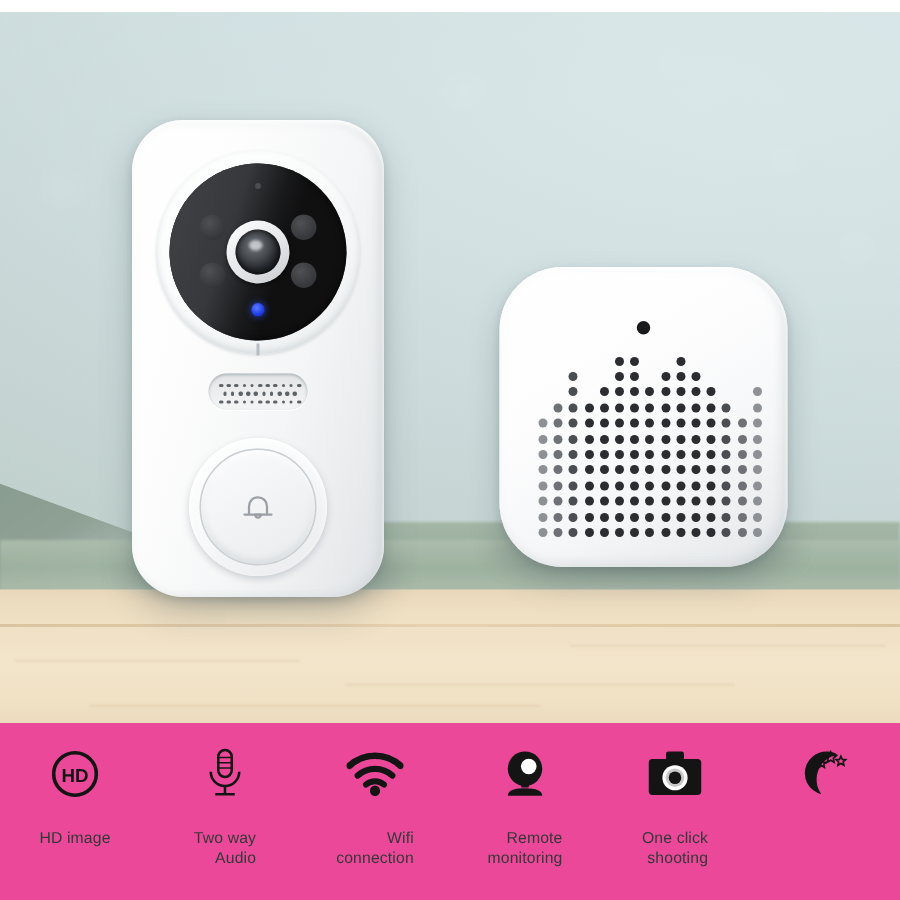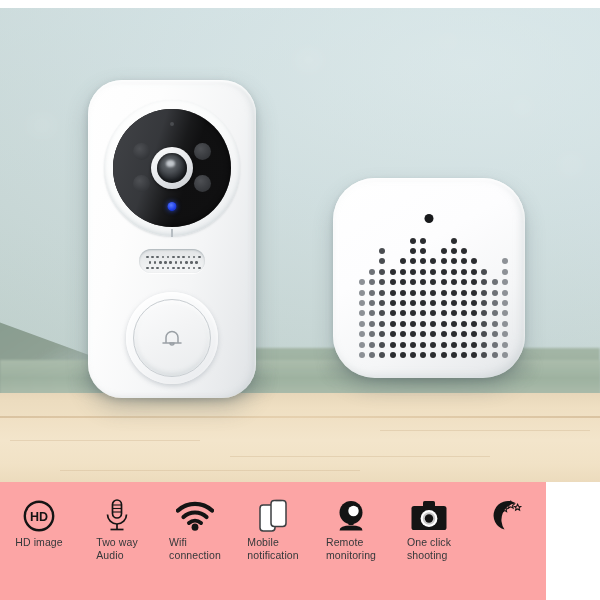--- a/index.html
+++ b/index.html
@@ -361,48 +361,48 @@
   .chime-dot {
     position: absolute;
     border-radius: 50%;
   }
 
   
   .features {
     position: absolute;
     left: 0;
     top: 482px;
-    width: 546px;
+    width: 600px;
     height: 118px;
-    background: #fca5a5;
+    background: #ec4899;
     display: flex;
     align-items: flex-start;
     z-index: 30;
   }
   .feature {
     flex: 1 1 0;
     min-width: 0;
     display: flex;
     flex-direction: column;
     align-items: center;
     padding-top: 14px;
   }
   .feature-icon {
     height: 40px;
     width: 48px;
     display: flex;
     align-items: center;
     justify-content: center;
   }
   .feature-label {
-    margin-top: 0;
+    margin-top: 17px;
     font-size: 10.5px;
     line-height: 12.5px;
     color: #35383a;
-    text-align: left;
+    text-align: right;
     letter-spacing: 0.1px;
     white-space: pre-line;
     font-family: "Liberation Sans", sans-serif;
   }
 </style>
 </head>
 <body>
 
 <div class="screenshot">
 
@@ -692,31 +692,20 @@
       <path d="M7.5 16 A17 17 0 0 1 30.5 16" fill="none" stroke="#141414" stroke-width="4.2" stroke-linecap="round"></path>
       <path d="M13 22 A9.5 9.5 0 0 1 25 22" fill="none" stroke="#141414" stroke-width="4" stroke-linecap="round"></path>
       <ellipse cx="19" cy="26.2" rx="3.4" ry="3.6" fill="#141414"></ellipse>
     </svg>
         </div>
         <div class="feature-label">Wifi
 connection</div>
       </div>
       <div class="feature">
         <div class="feature-icon">
-          <svg width="32" height="36" viewBox="0 0 32 36">
-      <rect x="3" y="7" width="15" height="26" rx="3.2" fill="#fff" stroke="#3c3f42" stroke-width="1.5"></rect>
-      <rect x="14" y="2.5" width="15" height="26" rx="3.2" fill="#fff" stroke="#3c3f42" stroke-width="1.5"></rect>
-      <path d="M18.5 2.5 h6" fill="none" stroke="#3c3f42" stroke-width="1.3"></path>
-    </svg>
-        </div>
-        <div class="feature-label">Mobile
-notification</div>
-      </div>
-      <div class="feature">
-        <div class="feature-icon">
           <svg width="36" height="34" viewBox="0 0 36 34">
       <circle cx="18" cy="13.5" r="11.5" fill="#141414"></circle>
       <circle cx="20.5" cy="12" r="5.2" fill="#ffffff"></circle>
       <path d="M18 22 v4" stroke="#141414" stroke-width="5"></path>
       <path d="M6.5 31.5 q0 -5 11.5 -5 q11.5 0 11.5 5 z" fill="#141414"></path>
     </svg>
         </div>
         <div class="feature-label">Remote
 monitoring</div>
       </div>

